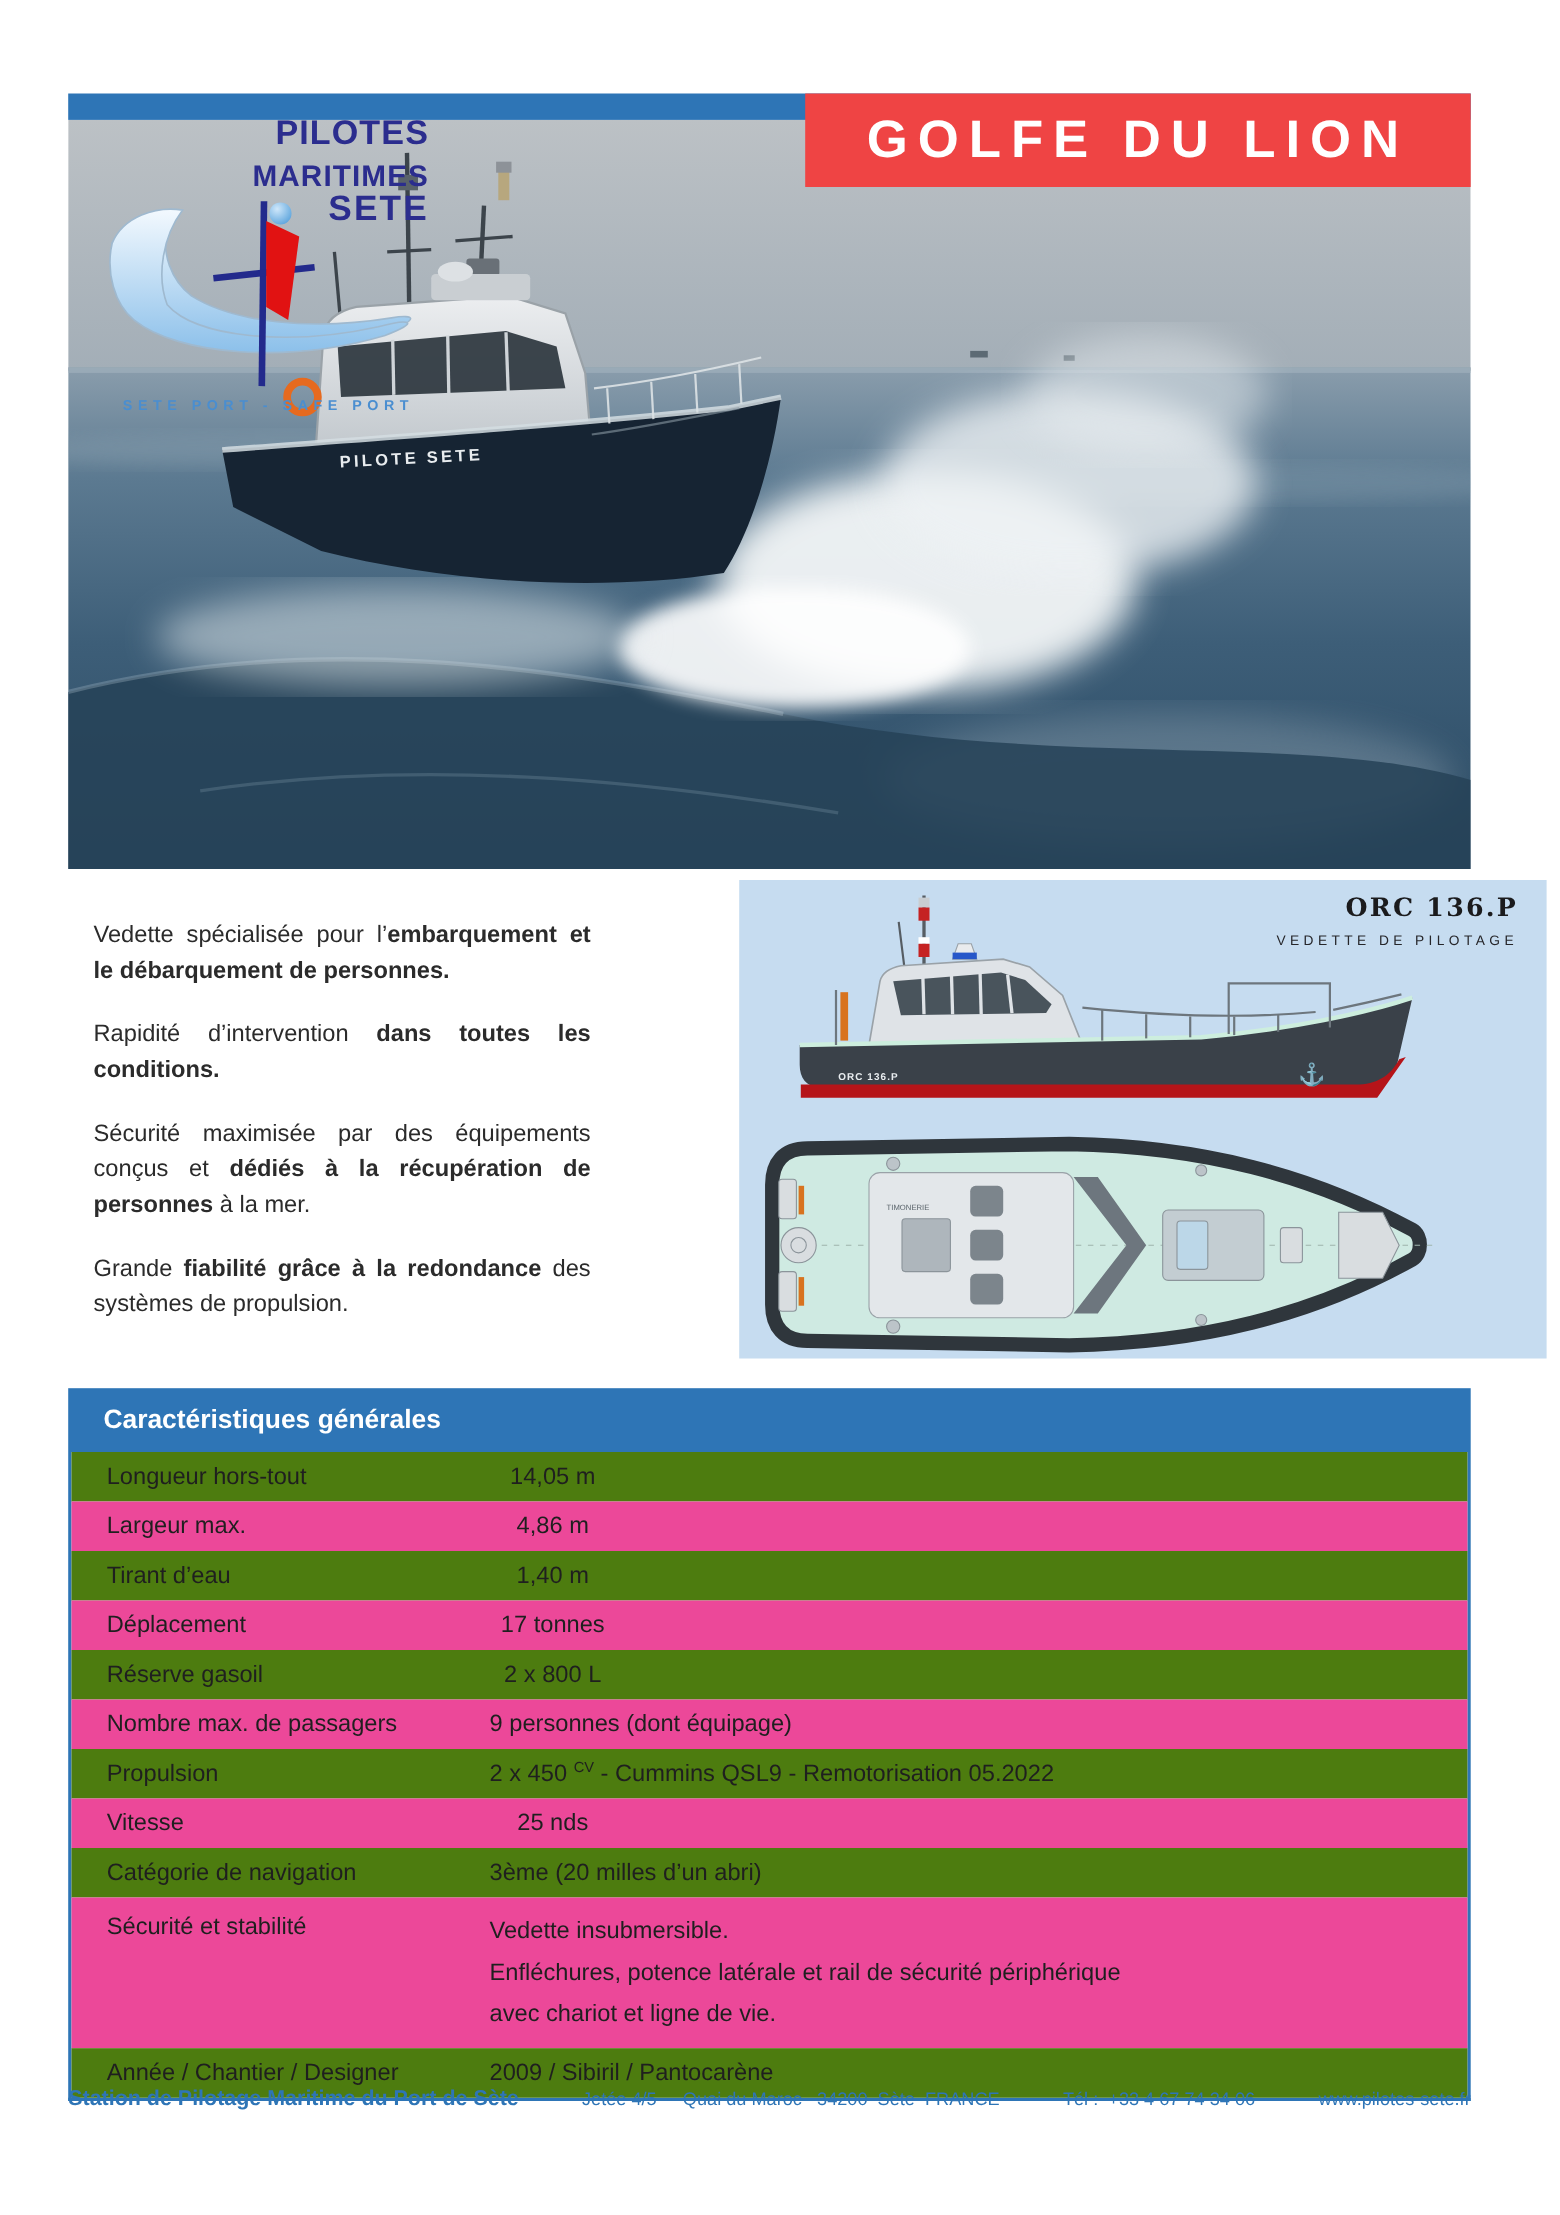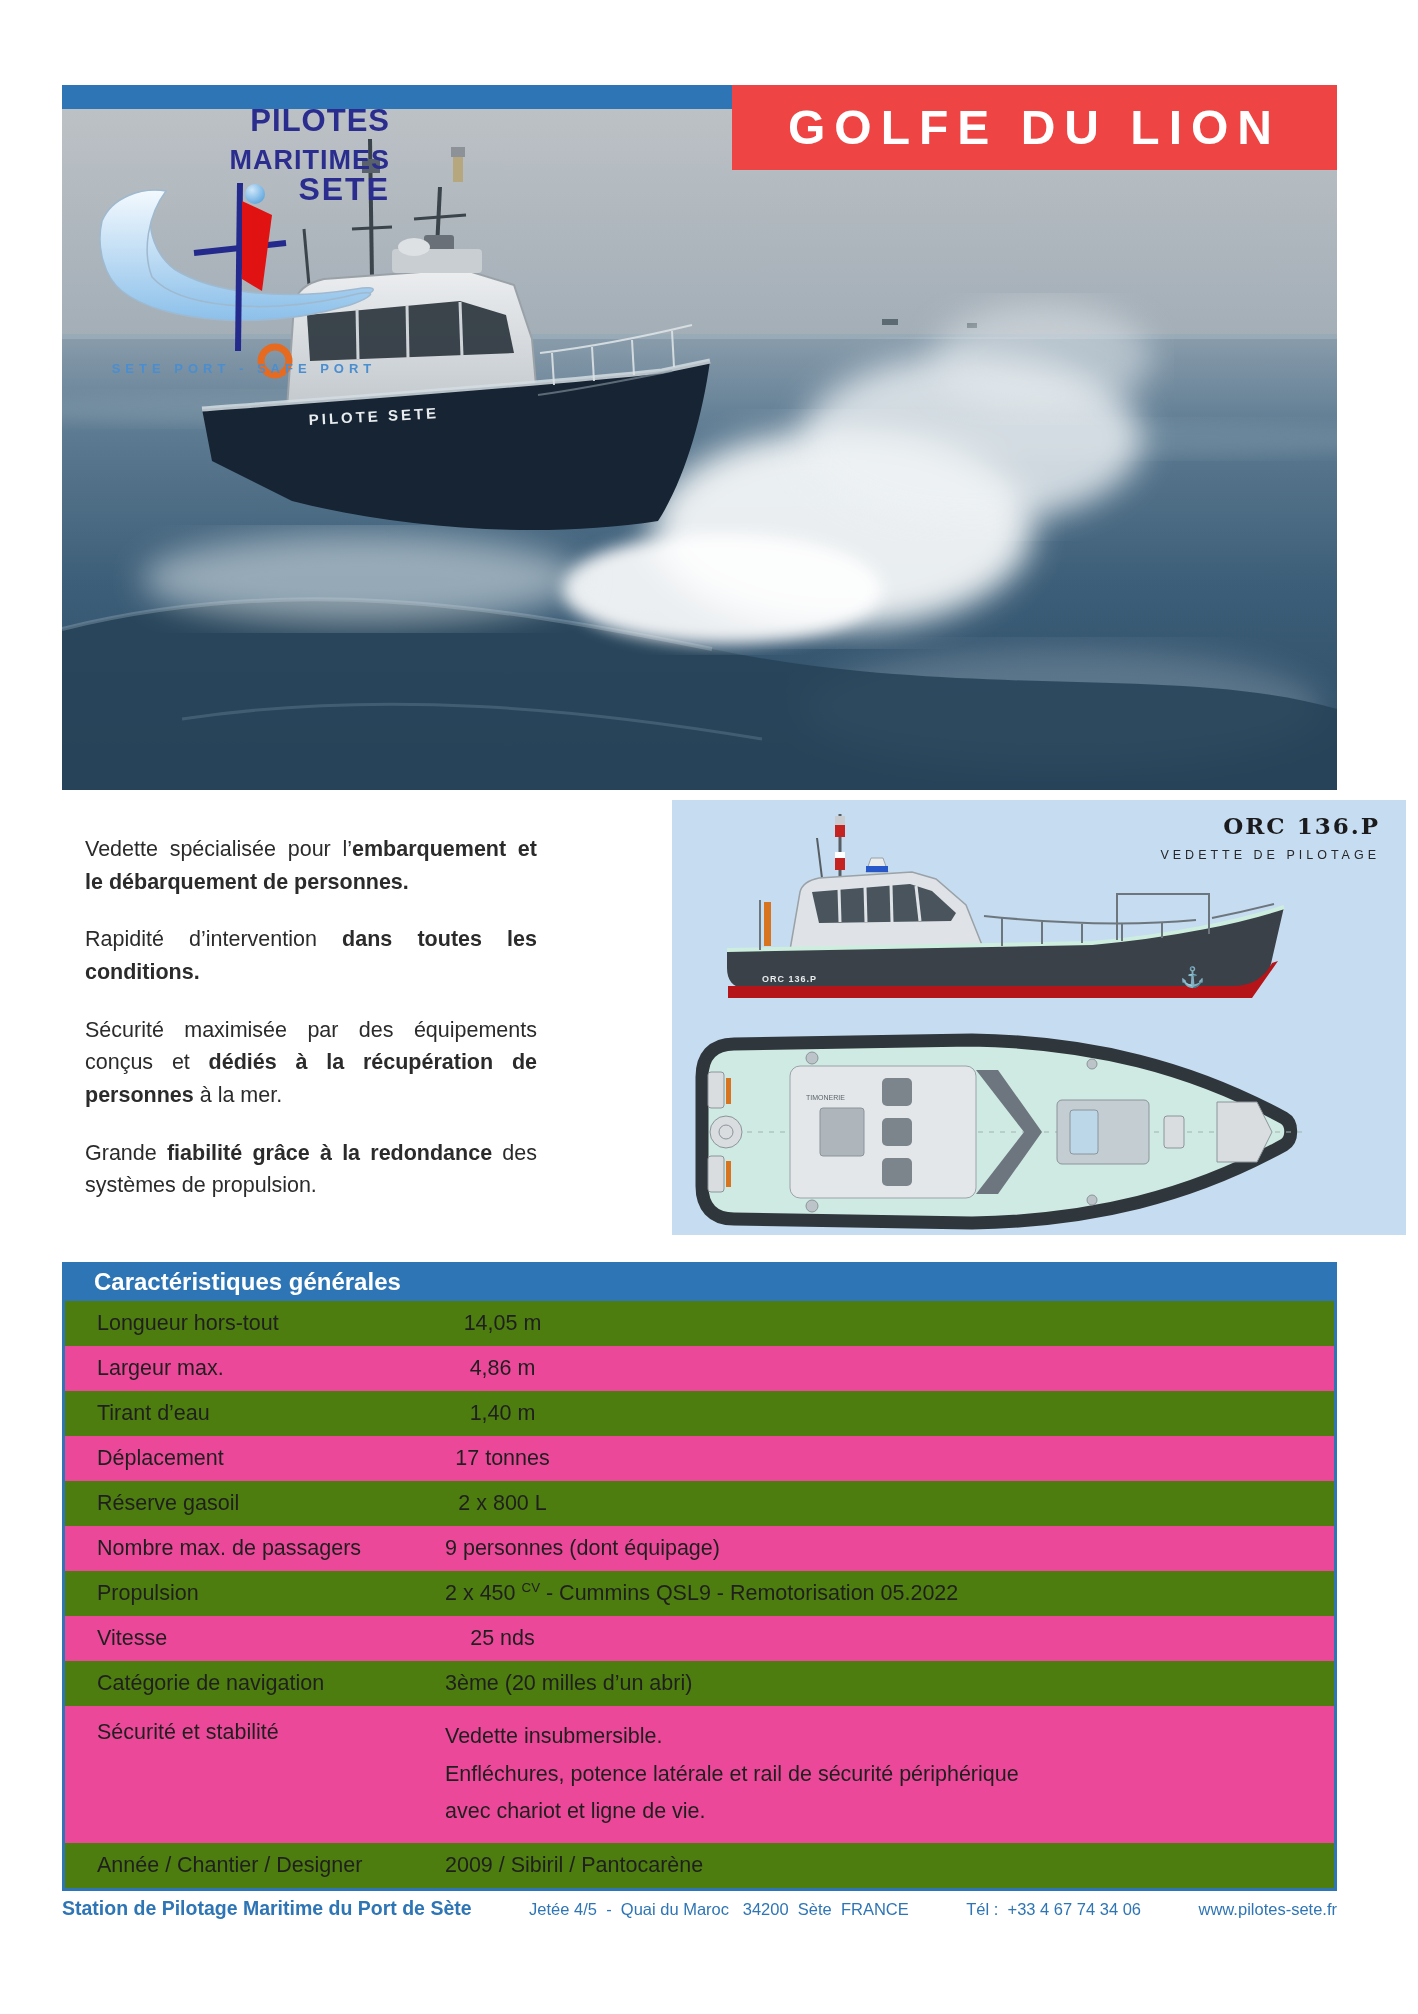--- a/index.html
+++ b/index.html
@@ -31,21 +31,21 @@
   
   .panel{position:absolute;left:672px;top:800px;width:734px;height:435px;background:#c6dcf0;}
   .model{position:absolute;right:26px;top:12px;font-family:"DejaVu Serif",serif;font-weight:700;
          font-size:23px;color:#1b1b1d;letter-spacing:2px;}
   .model-sub{position:absolute;right:26px;top:48px;font-size:12.5px;color:#26262a;letter-spacing:4px;}
   .sideview{position:absolute;left:0;top:0;width:665px;height:230px;}
   .topview{position:absolute;left:0;top:228px;width:665px;height:207px;}
 
   
   .spec{position:absolute;left:62px;top:1262px;width:1275px;}
-  .spec-head{height:39px;background:#2e75b6;display:flex;align-items:center;}
+  .spec-head{height:58px;background:#2e75b6;display:flex;align-items:center;}
   .spec-head span{color:#ffffff;font-size:24px;font-weight:700;padding-left:32px;}
   .spec-body{border-left:3px solid #2e75b6;border-right:3px solid #2e75b6;border-bottom:3px solid #2e75b6;}
   .trow{display:flex;align-items:center;min-height:45px;font-size:21.5px;color:#1f1f1f;background:#4d7c0f;}
   .trow.alt{background:#ec4899;}
   .tlabel{flex:none;width:348px;padding-left:32px;}
   .tvalue{flex:1;padding-right:20px;}
   .ctr{display:inline-block;min-width:115px;text-align:center;}
   .pre{white-space:pre-line;line-height:1.75;padding:12px 20px 12px 0;}
   sup.cv{font-size:0.62em;vertical-align:super;letter-spacing:0;}
 

